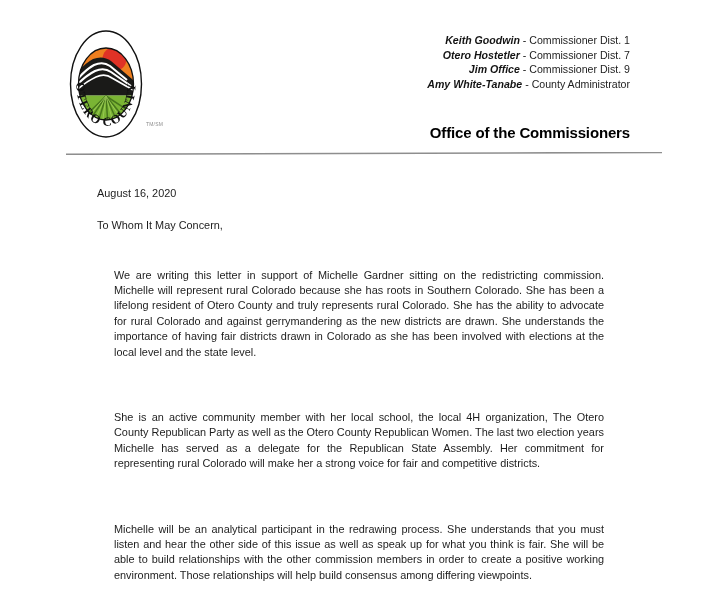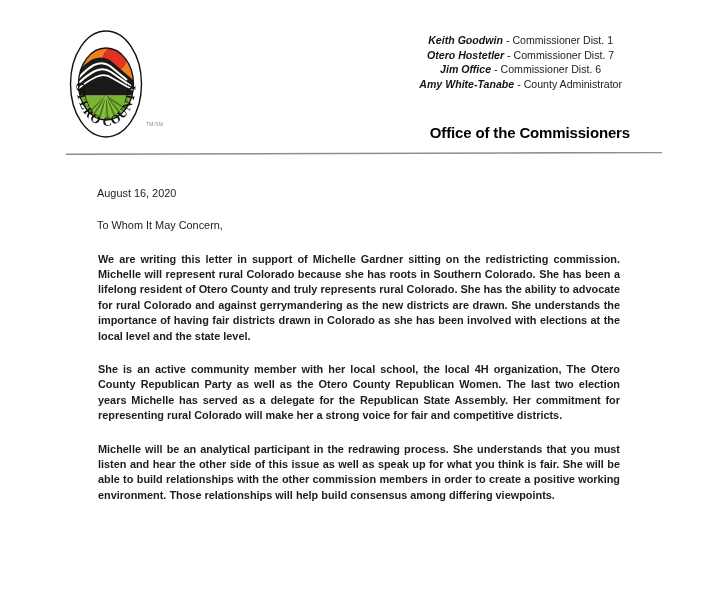--- a/index.html
+++ b/index.html
@@ -36,23 +36,23 @@
     left: 146px;
     top: 121px;
     font-size: 5px;
     letter-spacing: 0.2px;
     color: #8d8d8d;
     font-family: "Liberation Sans", sans-serif;
   }
 
   #officials {
     position: absolute;
-    right: 98px;
+    right: 90px;
     top: 33px;
-    text-align: center;
+    text-align: right;
     line-height: 14.6px;
   }
   .official-row {
     font-size: 10.6px;
     color: #141414;
     white-space: nowrap;
   }
   .official-name {
     font-weight: bold;
     font-style: italic;
@@ -92,22 +92,21 @@
     font-size: 10.9px;
     line-height: 15.3px;
     color: #1d1d1d;
   }
 
   .letter-para {
     font-size: 10.9px;
     line-height: 15.4px;
     color: #1d1d1d;
     text-align: justify;
-    margin: 1px;
-    font-weight: bold;
+    margin: 17px;
   }
   .gap-md { height: 16px; }
   .gap-lg { height: 17px; }
 </style>
 </head>
 <body>
 
 <div id="letterhead">
 
   <div id="seal-wrap">
@@ -172,21 +171,21 @@
       <span class="official-role">Commissioner Dist. 1</span>
     </div>
     <div class="official-row">
       <span class="official-name">Otero Hostetler</span>
       <span class="official-sep">-</span>
       <span class="official-role">Commissioner Dist. 7</span>
     </div>
     <div class="official-row">
       <span class="official-name">Jim Office</span>
       <span class="official-sep">-</span>
-      <span class="official-role">Commissioner Dist. 6</span>
+      <span class="official-role">Commissioner Dist. 9</span>
     </div>
     <div class="official-row">
       <span class="official-name">Amy White-Tanabe</span>
       <span class="official-sep">-</span>
       <span class="official-role">County Administrator</span>
     </div>
   </div>
 
   <div id="office-title">Office of the Commissioners</div>
 

